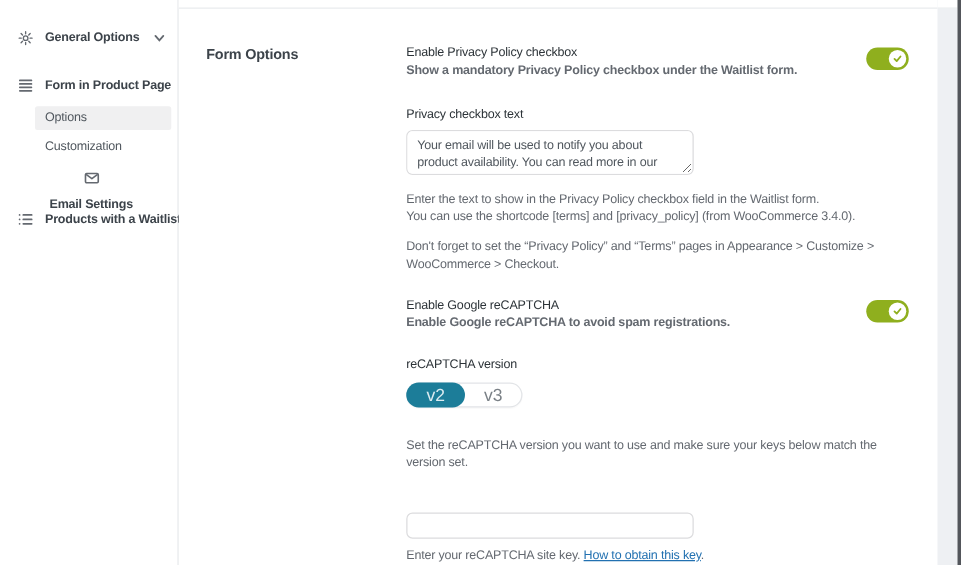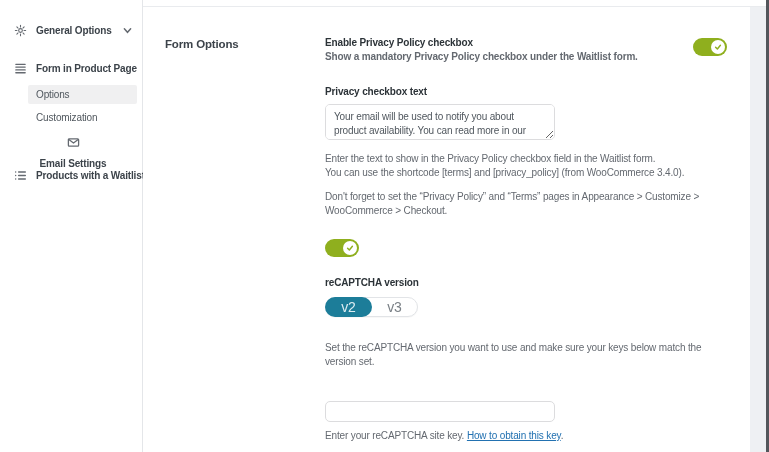--- a/index.html
+++ b/index.html
@@ -21,21 +21,21 @@
   .collapse-circle { width:14px; height:14px; border-radius:50%; background:#7e8993; display:flex; align-items:center; justify-content:center; }
   .collapse-circle svg { width:8px; height:8px; }
 
   
   .main { width:607px; min-width:607px; background:#fff; height:452px; }
   .topbar { height:7px; background:#fff; border-bottom:1px solid #e9ebee; }
   .content { display:flex; padding:30px 0 0 22px; }
   .section-title { width:160px; min-width:160px; font-size:11.5px; font-weight:700; color:#3c434a; padding-top:1px; }
   .fields { width:402px; }
 
-  .field-label { font-size:10px; font-weight:700; color:#2c3338; }
+  .field-label { font-size:10px; font-weight:400; color:#2c3338; }
   .desc { font-size:10px; color:#646970; line-height:1.4; }
   .toggle-row { display:flex; justify-content:space-between; align-items:flex-start; }
 
   .toggle { width:34px; height:18px; border-radius:9px; background:#c3c4c7; position:relative; flex:none; cursor:pointer; margin-top:1px; }
   .toggle.on { background:#8faf1e; }
   .knob { position:absolute; top:2px; left:2px; width:14px; height:14px; border-radius:50%; background:#fff; display:flex; align-items:center; justify-content:center; }
   .toggle.on .knob { left:auto; right:2px; }
   .knob svg { width:8px; height:8px; }
 
   textarea.txt { width:230px; height:36px; border:1px solid #dcdcde; border-radius:5px; padding:5px 8px 2px 8px; font-family:"Liberation Sans", sans-serif; font-size:10px; letter-spacing:-0.15px; color:#50575e; line-height:1.35; resize:both; outline:none; background:#fff; }
@@ -149,20 +149,24 @@
           <div class="field-label">Privacy checkbox text</div>
           <textarea class="txt mt7" style="">Your email will be used to notify you about product availability. You can read more in our [privacy_policy].</textarea>
           <div class="desc mt8">
             <div>Enter the text to show in the Privacy Policy checkbox field in the Waitlist form.</div>
             <div>You can use the shortcode [terms] and [privacy_policy] (from WooCommerce 3.4.0).</div>
           </div>
           <div class="desc mt10">Don't forget to set the “Privacy Policy” and “Terms” pages in Appearance &gt; Customize &gt; WooCommerce &gt; Checkout.</div>
         </div>
 
         <div class="toggle-row mt20">
+          <div>
+            <div class="field-label">Enable Google reCAPTCHA</div>
+            <div class="desc mt5">Enable Google reCAPTCHA to avoid spam registrations.</div>
+          </div>
           <div class="toggle on">
             <span class="knob">
               <svg viewBox="0 0 10 10" fill="none" stroke="#8faf1e" stroke-width="1.8" stroke-linecap="round" stroke-linejoin="round">
                   <polyline points="2,5.2 4.2,7.4 8,2.8"></polyline>
                 </svg>
             </span>
           </div>
         </div>
 
         <div class="mt20">

